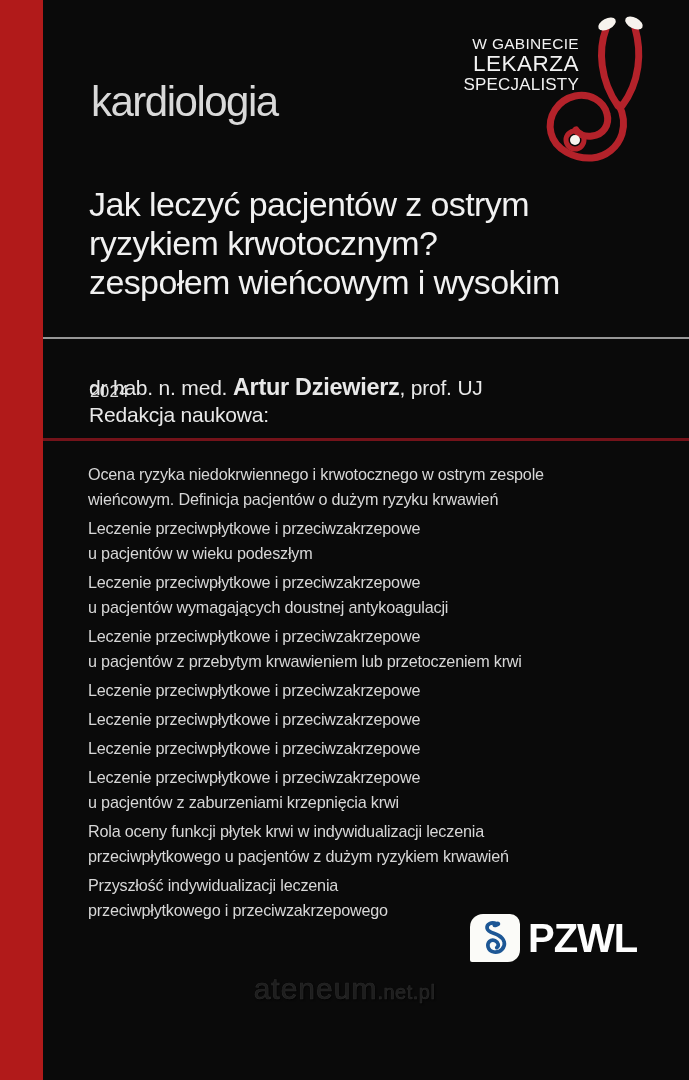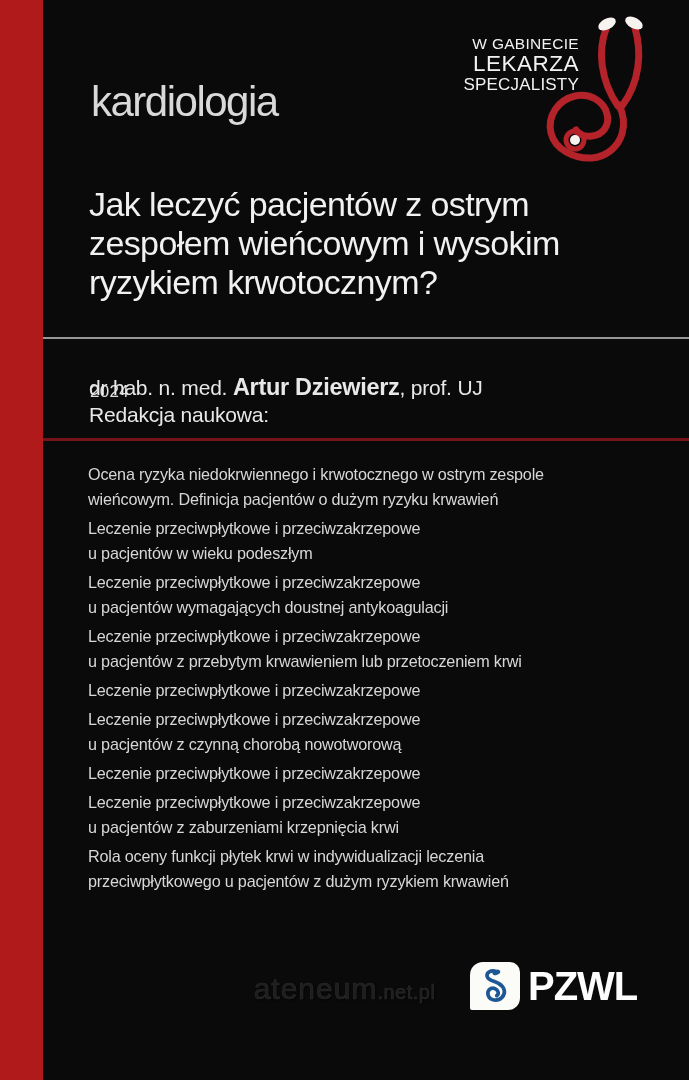--- a/index.html
+++ b/index.html
@@ -25,21 +25,21 @@
   .rule-red{position:absolute;left:43px;right:0;top:438px;height:3px;background:#74131a;}
 
   .year{position:absolute;left:90px;top:346px;font-size:17px;color:#e0e0e0;letter-spacing:.3px;margin-top:36px;}
   .editors{position:absolute;left:89px;top:374px;color:#e8e8e8;font-size:21px;line-height:27px;letter-spacing:-.2px;}
   .editor-name{font-size:23.5px;font-weight:700;letter-spacing:-.3px;}
 
   .topics{position:absolute;left:88px;top:462px;width:540px;list-style:none;margin:0;padding:0;
     color:#d7d7d7;font-size:16.2px;line-height:25px;letter-spacing:-.2px;}
   .topics li{margin:0 0 4px 0;}
 
-  .pzwl{position:absolute;left:470px;top:962px;display:flex;align-items:center;}
+  .pzwl{position:absolute;left:470px;top:914px;display:flex;align-items:center;}
   .pzwl-box{width:50px;height:48px;background:#fbfbf8;border-radius:13px 10px 12px 2px;
     display:flex;align-items:center;justify-content:center;}
   .pzwl-word{margin-left:8px;font-size:40px;font-weight:700;color:#fdfdfd;letter-spacing:-1px;}
 
   .watermark{position:absolute;left:0;right:0;top:972px;text-align:center;
     color:#1e1e1e;-webkit-text-stroke:.6px #2d2d2d;text-shadow:1px 1px 2px rgba(0,0,0,.9);}
   .wm-main{font-size:30px;letter-spacing:1px;}
   .wm-suffix{font-size:20px;letter-spacing:.5px;}
 </style>
 </head>
@@ -73,22 +73,22 @@
     </g>
     <g fill="#f7f3ee" stroke="none">
       <ellipse cx="79" cy="18" rx="9.5" ry="5.5" transform="rotate(-28 79 18)"></ellipse>
       <ellipse cx="106" cy="17" rx="9.5" ry="5.5" transform="rotate(28 106 17)"></ellipse>
       <circle cx="47" cy="134" r="5"></circle>
     </g>
   </svg>
 
   <div class="title">
     <div>Jak leczyć pacjentów z ostrym</div>
+    <div>ryzykiem krwotocznym?</div>
     <div>zespołem wieńcowym i wysokim</div>
-    <div>ryzykiem krwotocznym?</div>
   </div>
 
   <div class="rule-gray"></div>
 
   <div class="year">2024</div>
 
   <div class="editors">
     <div><span>dr hab. n. med. </span><span class="editor-name">Artur Dziewierz</span><span>, prof. UJ</span></div>
     <div>Redakcja naukowa:</div>
   </div>
@@ -110,32 +110,35 @@
     </li>
     <li>
       <div>Leczenie przeciwpłytkowe i przeciwzakrzepowe</div>
       <div>u pacjentów z przebytym krwawieniem lub przetoczeniem krwi</div>
     </li>
     <li>
       <div>Leczenie przeciwpłytkowe i przeciwzakrzepowe</div>
     </li>
     <li>
       <div>Leczenie przeciwpłytkowe i przeciwzakrzepowe</div>
-      <div>u pacjentów z czynną chorobą nowotworową</div>
     </li>
     <li>
       <div>Leczenie przeciwpłytkowe i przeciwzakrzepowe</div>
     </li>
     <li>
       <div>Leczenie przeciwpłytkowe i przeciwzakrzepowe</div>
       <div>u pacjentów z zaburzeniami krzepnięcia krwi</div>
     </li>
     <li>
       <div>Rola oceny funkcji płytek krwi w indywidualizacji leczenia</div>
       <div>przeciwpłytkowego u pacjentów z dużym ryzykiem krwawień</div>
+    </li>
+    <li>
+      <div>Przyszłość indywidualizacji leczenia</div>
+      <div>przeciwpłytkowego i przeciwzakrzepowego</div>
     </li>
   </ul>
 
   <div class="pzwl">
     <div class="pzwl-box">
       <svg width="44" height="42" viewBox="0 0 50 48">
         <g fill="none" stroke="#1d5795" stroke-width="4.2" stroke-linecap="round">
           <path d="M 27 8 C 21 5, 15 8, 16 13
                    C 17 18, 24 18, 29 21
                    C 36 25, 38 32, 33 37

